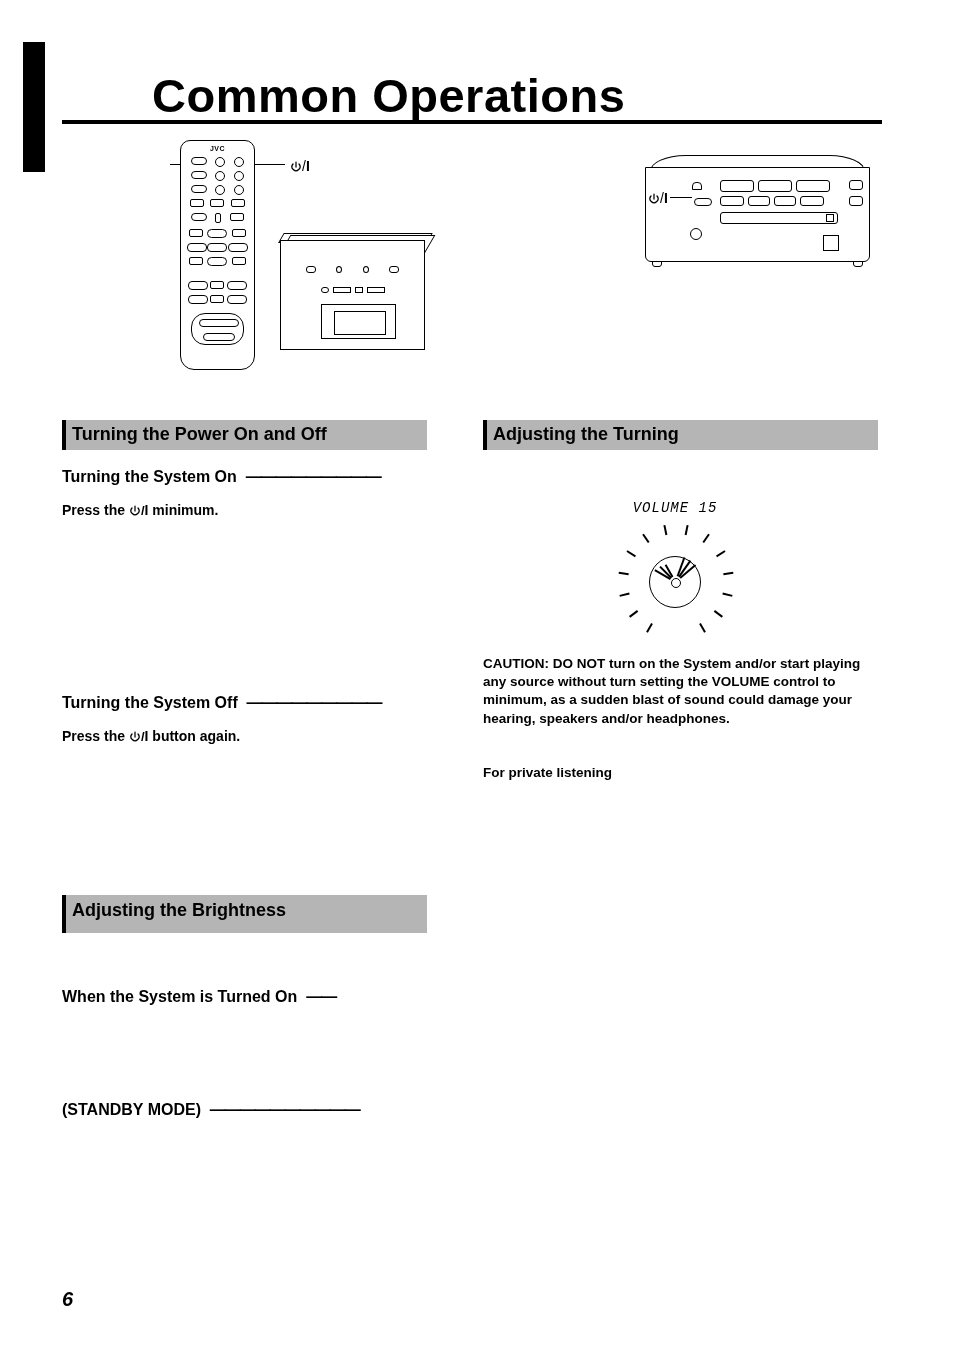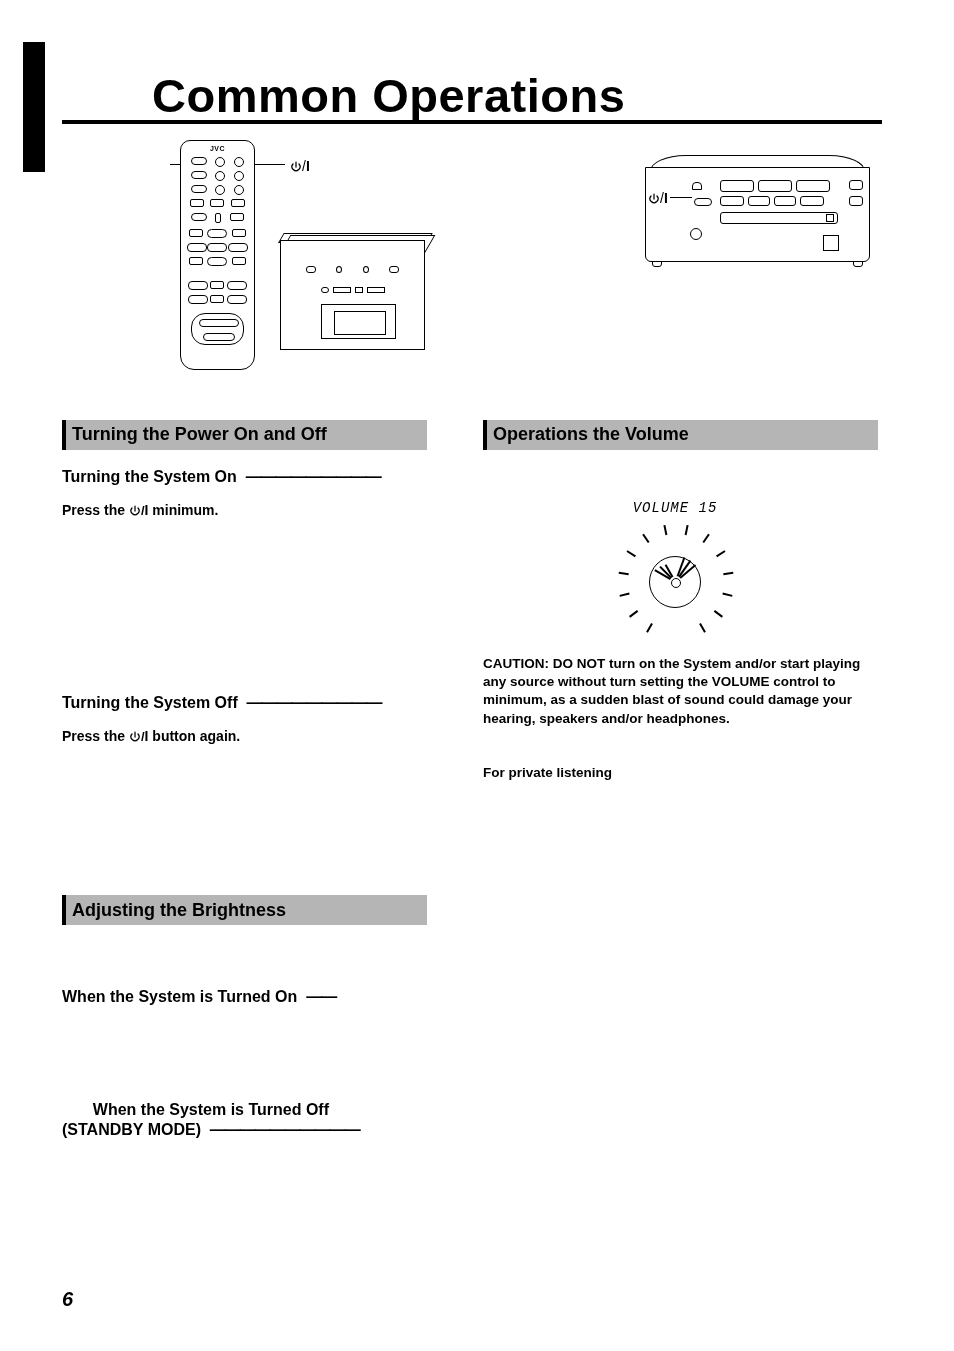--- a/index.html
+++ b/index.html
@@ -87,21 +87,21 @@
   .label-power-unit   { position:absolute; left:648px; top:190px; font-size:14px; }
 
   
   .secbar {
     background:#b5b5b5;
     border-left:4px solid #000;
     padding:4px 8px 5px 6px;
     font-weight:900;
     font-size:18px;
   }
-  .secbar.twoline { line-height:1.15; padding:5px 8px 4px 6px; }
+  .secbar.twoline { line-height:1.15; padding:5px 8px 12px 6px; }
 
   .sec-left-1 { position:absolute; left:62px; top:420px; width:365px; }
   .sec-right-1{ position:absolute; left:483px; top:420px; width:395px; }
   .sec-left-2 { position:absolute; left:62px; top:895px; width:365px; }
 
   .subhead { font-weight:900; font-size:16px;text-align:center; }
 
   .pos { position:absolute; }
 
   .instr { font-size:14px; font-weight:900; }
@@ -272,21 +272,21 @@
 
 <div class="pos subhead" style="left:62px; top:694px;">
   <span>Turning the System Off</span>&nbsp;&nbsp;<span class="dashline">—————————</span>
 </div>
 <div class="pos instr" style="left:62px; top:728px;">
   <span>Press the </span><svg class="power-svg" width="12" height="12" viewBox="0 0 24 24">
       <path d="M12 2v10M6 6a8 8 0 1 0 12 0" fill="none" stroke="#000" stroke-width="2.5" stroke-linecap="round"></path>
     </svg><span style="font-size:13px;">/</span><span style="font-weight:900;">I</span><span> button again.</span>
 </div>
 
-<div class="secbar sec-right-1">Operations the Volume</div>
+<div class="secbar sec-right-1">Adjusting the Turning</div>
 
 <div class="vol-wrap">
   <div class="vol-text">VOLUME 15</div>
   <div class="dial">
     <div class="knob">
     </div>
     <div class="knob-lines">
       <div class="kl" style="transform:rotate(200deg) translateY(6px);"></div>
       <div class="kl" style="transform:rotate(215deg) translateY(6px);"></div>
       <div class="kl" style="transform:rotate(230deg) translateY(6px);"></div>
@@ -316,19 +316,18 @@
 
 <div class="secbar sec-left-2 twoline">
   <div>Adjusting the Brightness</div>
 </div>
 
 <div class="pos subhead" style="left:62px; top:988px;">
   <span>When the System is Turned On</span>&nbsp;&nbsp;<span class="dashline">——</span>
 </div>
 
 <div class="pos subhead" style="left:62px; top:1100px; line-height:1.25;">
-  <div>When the System is Turned Off</div>
   <div>
     <span>(STANDBY MODE)</span>&nbsp;&nbsp;<span class="dashline">——————————</span>
   </div>
 </div>
 
 <div class="pagenum">6</div>
 
 </body></html>

